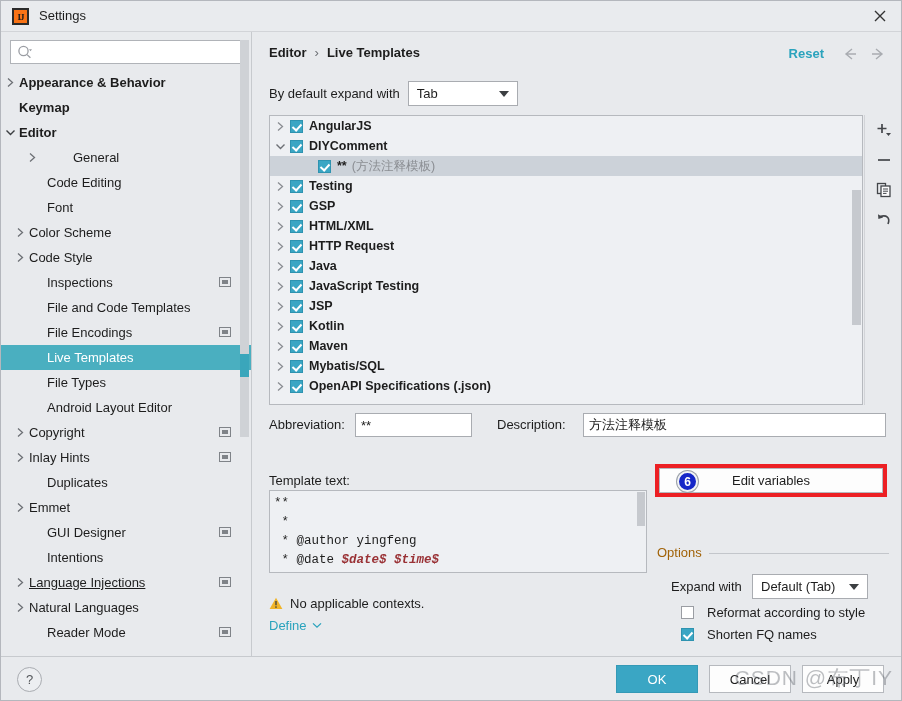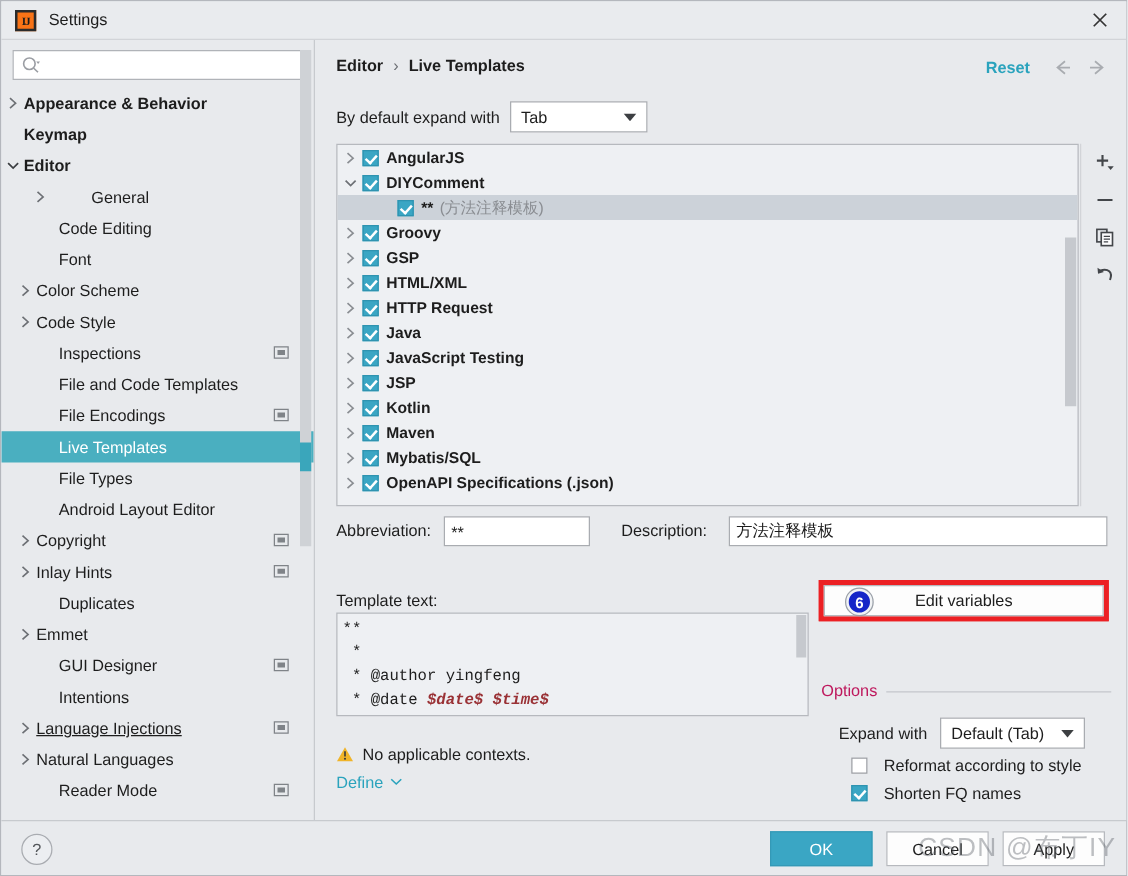--- a/index.html
+++ b/index.html
@@ -392,21 +392,21 @@
     box-sizing: border-box;
     display: flex; align-items: center; justify-content: center;
     color: #ffffff; font-size: 12px; font-weight: bold;
     font-family: "Liberation Sans", sans-serif;
   }
 
   
   .options-title {
     position: absolute;
     left: 405px; top: 513px;
-    font-size: 13px; color: #be185d;
+    font-size: 13px; color: #a16207;
     background: #e8eaed;
     padding-right: 7px;
     z-index: 2;
   }
   .options-rule {
     position: absolute;
     left: 405px; top: 521px;
     width: 232px; height: 1px;
     background: #c3c6cb;
   }
@@ -718,21 +718,21 @@
             <span class="tname">**</span>
             <span class="tdesc">(方法注释模板)</span>
           </div>
           <div class="trow">
             <span class="arr">
               <svg width="9" height="11" viewBox="0 0 9 11">
                 <path d="M2 1.5 L6.5 5.5 L2 9.5" stroke="#8a8d92" stroke-width="1.3" fill="none"></path>
               </svg>
             </span>
             <span class="chk"></span>
-            <span class="tname">Groovy</span>
+            <span class="tname">Testing</span>
           </div>
           <div class="trow">
             <span class="arr">
               <svg width="9" height="11" viewBox="0 0 9 11">
                 <path d="M2 1.5 L6.5 5.5 L2 9.5" stroke="#8a8d92" stroke-width="1.3" fill="none"></path>
               </svg>
             </span>
             <span class="chk"></span>
             <span class="tname">GSP</span>
           </div>

